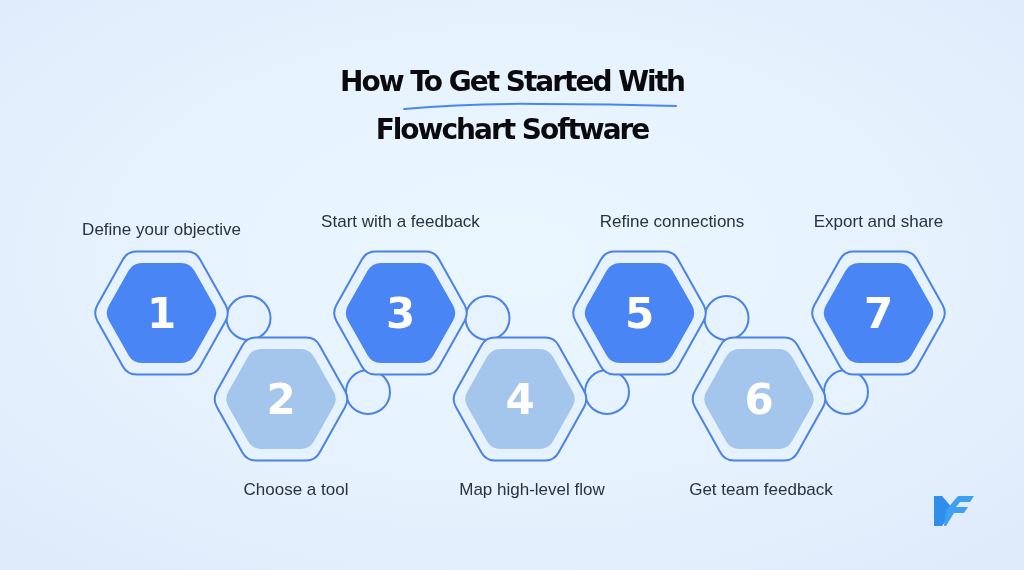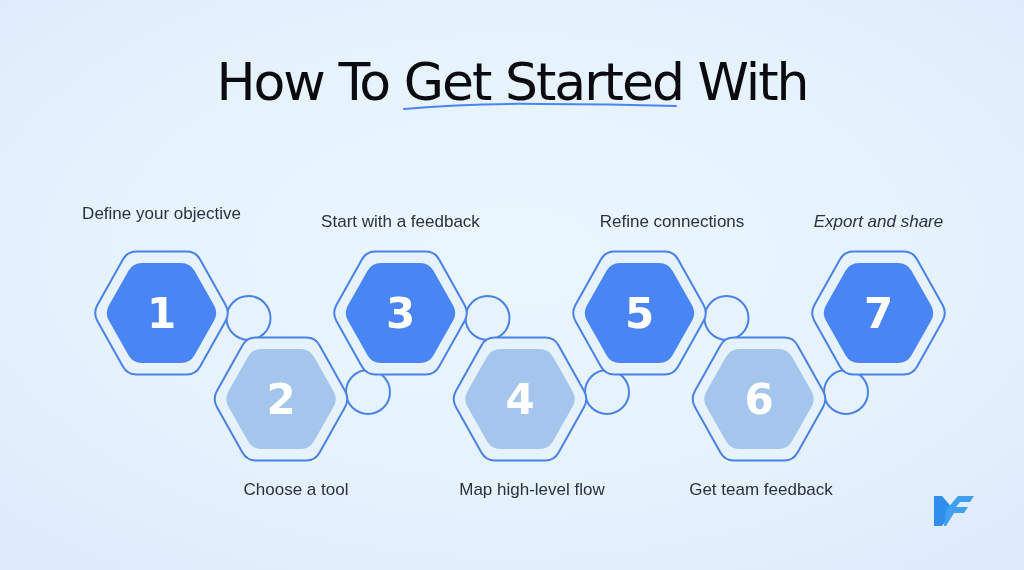--- a/index.html
+++ b/index.html
@@ -4,21 +4,21 @@
   <style>
     html, body { margin: 0; padding: 0; }
     body {
       width: 1024px; height: 570px; overflow: hidden; position: relative;
       background: radial-gradient(ellipse 70% 70% at 50% 45%, #EAF7FF 0%, #E6F2FD 55%, #DFEBFB 100%);
       font-family: "Liberation Sans", "DejaVu Sans", sans-serif;
     }
     .title {
       position: absolute; left: 0; top: 58px; width: 1024px; text-align: center;
       font-family: "DejaVu Sans", "Liberation Sans", sans-serif;
-      font-weight: 400; font-size: 52px; line-height: 48px; color: #0B0B0F;
+      font-weight: 700; font-size: 28px; line-height: 48px; color: #0B0B0F;
       letter-spacing: -2px;
     }
     .title .line { display: block; white-space: nowrap; }
     .underline-svg { position: absolute; left: 0; top: 0; pointer-events: none; }
     .diagram { position: absolute; left: 0; top: 0; width: 1024px; height: 570px; }
     .label {
       position: absolute; font-size: 17px; color: #2A3140; white-space: nowrap;
       transform: translateX(-50%); line-height: 20px;
     }
     .hexnum {
@@ -26,20 +26,21 @@
       font-family: "DejaVu Sans", "Liberation Sans", sans-serif;
       font-weight: 700; font-size: 42px; color: #FFFFFF; line-height: 1;
     }
     .logo { position: absolute; left: 932px; top: 490px; width: 44px; height: 40px; }
   </style>
 </head>
 <body>
 
 <div class="title">
   <span class="line"><span>How To </span><span>Get Started</span><span> With</span></span>
+  <span class="line">Flowchart Software</span>
 </div>
 
 <svg class="underline-svg" width="1024" height="570">
   <path d="M404 109 Q 470 103 540 104 Q 610 104 676 106" fill="none" stroke="#4A85F5" stroke-width="2" stroke-linecap="round"></path>
 </svg>
 
 <svg class="diagram" id="diagram" width="1024" height="570">
     <circle cx="248.5" cy="318" r="22" fill="#E6F3FE" stroke="#4A82E8" stroke-width="2"></circle>
     <circle cx="368.0" cy="392" r="22" fill="#E6F3FE" stroke="#4A82E8" stroke-width="2"></circle>
     <circle cx="487.5" cy="318" r="22" fill="#E6F3FE" stroke="#4A82E8" stroke-width="2"></circle>
@@ -71,31 +72,31 @@
       <path d="M726.0 356.8 Q730.5 349.0 739.5 349.0 L778.5 349.0 Q787.5 349.0 792.0 356.8 L811.5 391.2 Q816.0 399.0 811.5 406.8 L792.0 441.2 Q787.5 449.0 778.5 449.0 L739.5 449.0 Q730.5 449.0 726.0 441.2 L706.5 406.8 Q702.0 399.0 706.5 391.2 Z" fill="#A4C5EC"></path>
     </g>
     <g>
       <path d="M839.9 259.4 Q844.3 251.5 853.3 251.5 L903.8 251.5 Q912.8 251.5 917.1 259.4 L942.6 305.1 Q947.0 313.0 942.6 320.9 L917.1 366.6 Q912.8 374.5 903.8 374.5 L853.3 374.5 Q844.3 374.5 839.9 366.6 L814.4 320.9 Q810.0 313.0 814.4 305.1 Z" fill="#E6F3FE" stroke="#4A82E8" stroke-width="2"></path>
       <path d="M845.5 270.8 Q850.0 263.0 859.0 263.0 L898.0 263.0 Q907.0 263.0 911.5 270.8 L931.0 305.2 Q935.5 313.0 931.0 320.8 L911.5 355.2 Q907.0 363.0 898.0 363.0 L859.0 363.0 Q850.0 363.0 845.5 355.2 L826.0 320.8 Q821.5 313.0 826.0 305.2 Z" fill="#4A85F5"></path>
     </g>
   </svg>
 
 <div id="labels">
     <div class="hexnum" style="left: 161.5px; top: 314px;">1</div>
-    <div class="label" style="left: 161.5px; top: 204px;">Define your objective</div>
+    <div class="label" style="left: 161.5px; top: 220px;">Define your objective</div>
     <div class="hexnum" style="left: 281px; top: 400px;">2</div>
     <div class="label" style="left: 296px; top: 480px;">Choose a tool</div>
     <div class="hexnum" style="left: 400.5px; top: 314px;">3</div>
     <div class="label" style="left: 400.5px; top: 212px;">Start with a feedback</div>
     <div class="hexnum" style="left: 520px; top: 400px;">4</div>
     <div class="label" style="left: 532px; top: 480px;">Map high-level flow</div>
     <div class="hexnum" style="left: 639.5px; top: 314px;">5</div>
     <div class="label" style="left: 672px; top: 212px;">Refine connections</div>
     <div class="hexnum" style="left: 759px; top: 400px;">6</div>
     <div class="label" style="left: 761px; top: 480px;">Get team feedback</div>
     <div class="hexnum" style="left: 878.5px; top: 314px;">7</div>
-    <div class="label" style="left: 878.5px; top: 212px; font-style: italic;">Export and share</div>
+    <div class="label" style="left: 878.5px; top: 212px;">Export and share</div>
   </div>
 
 <svg class="logo" viewBox="0 0 44 40">
   <polygon points="2,6 10,6 22,20 10,36 2,36" fill="#2F8DEB"></polygon>
   <polygon points="14,20 26,6 42,6 38,12 28,12 24,17 36,17 32,23 22,23 14,36 12,36" fill="#3FA0F2"></polygon>
 </svg>
 
 </body></html>

